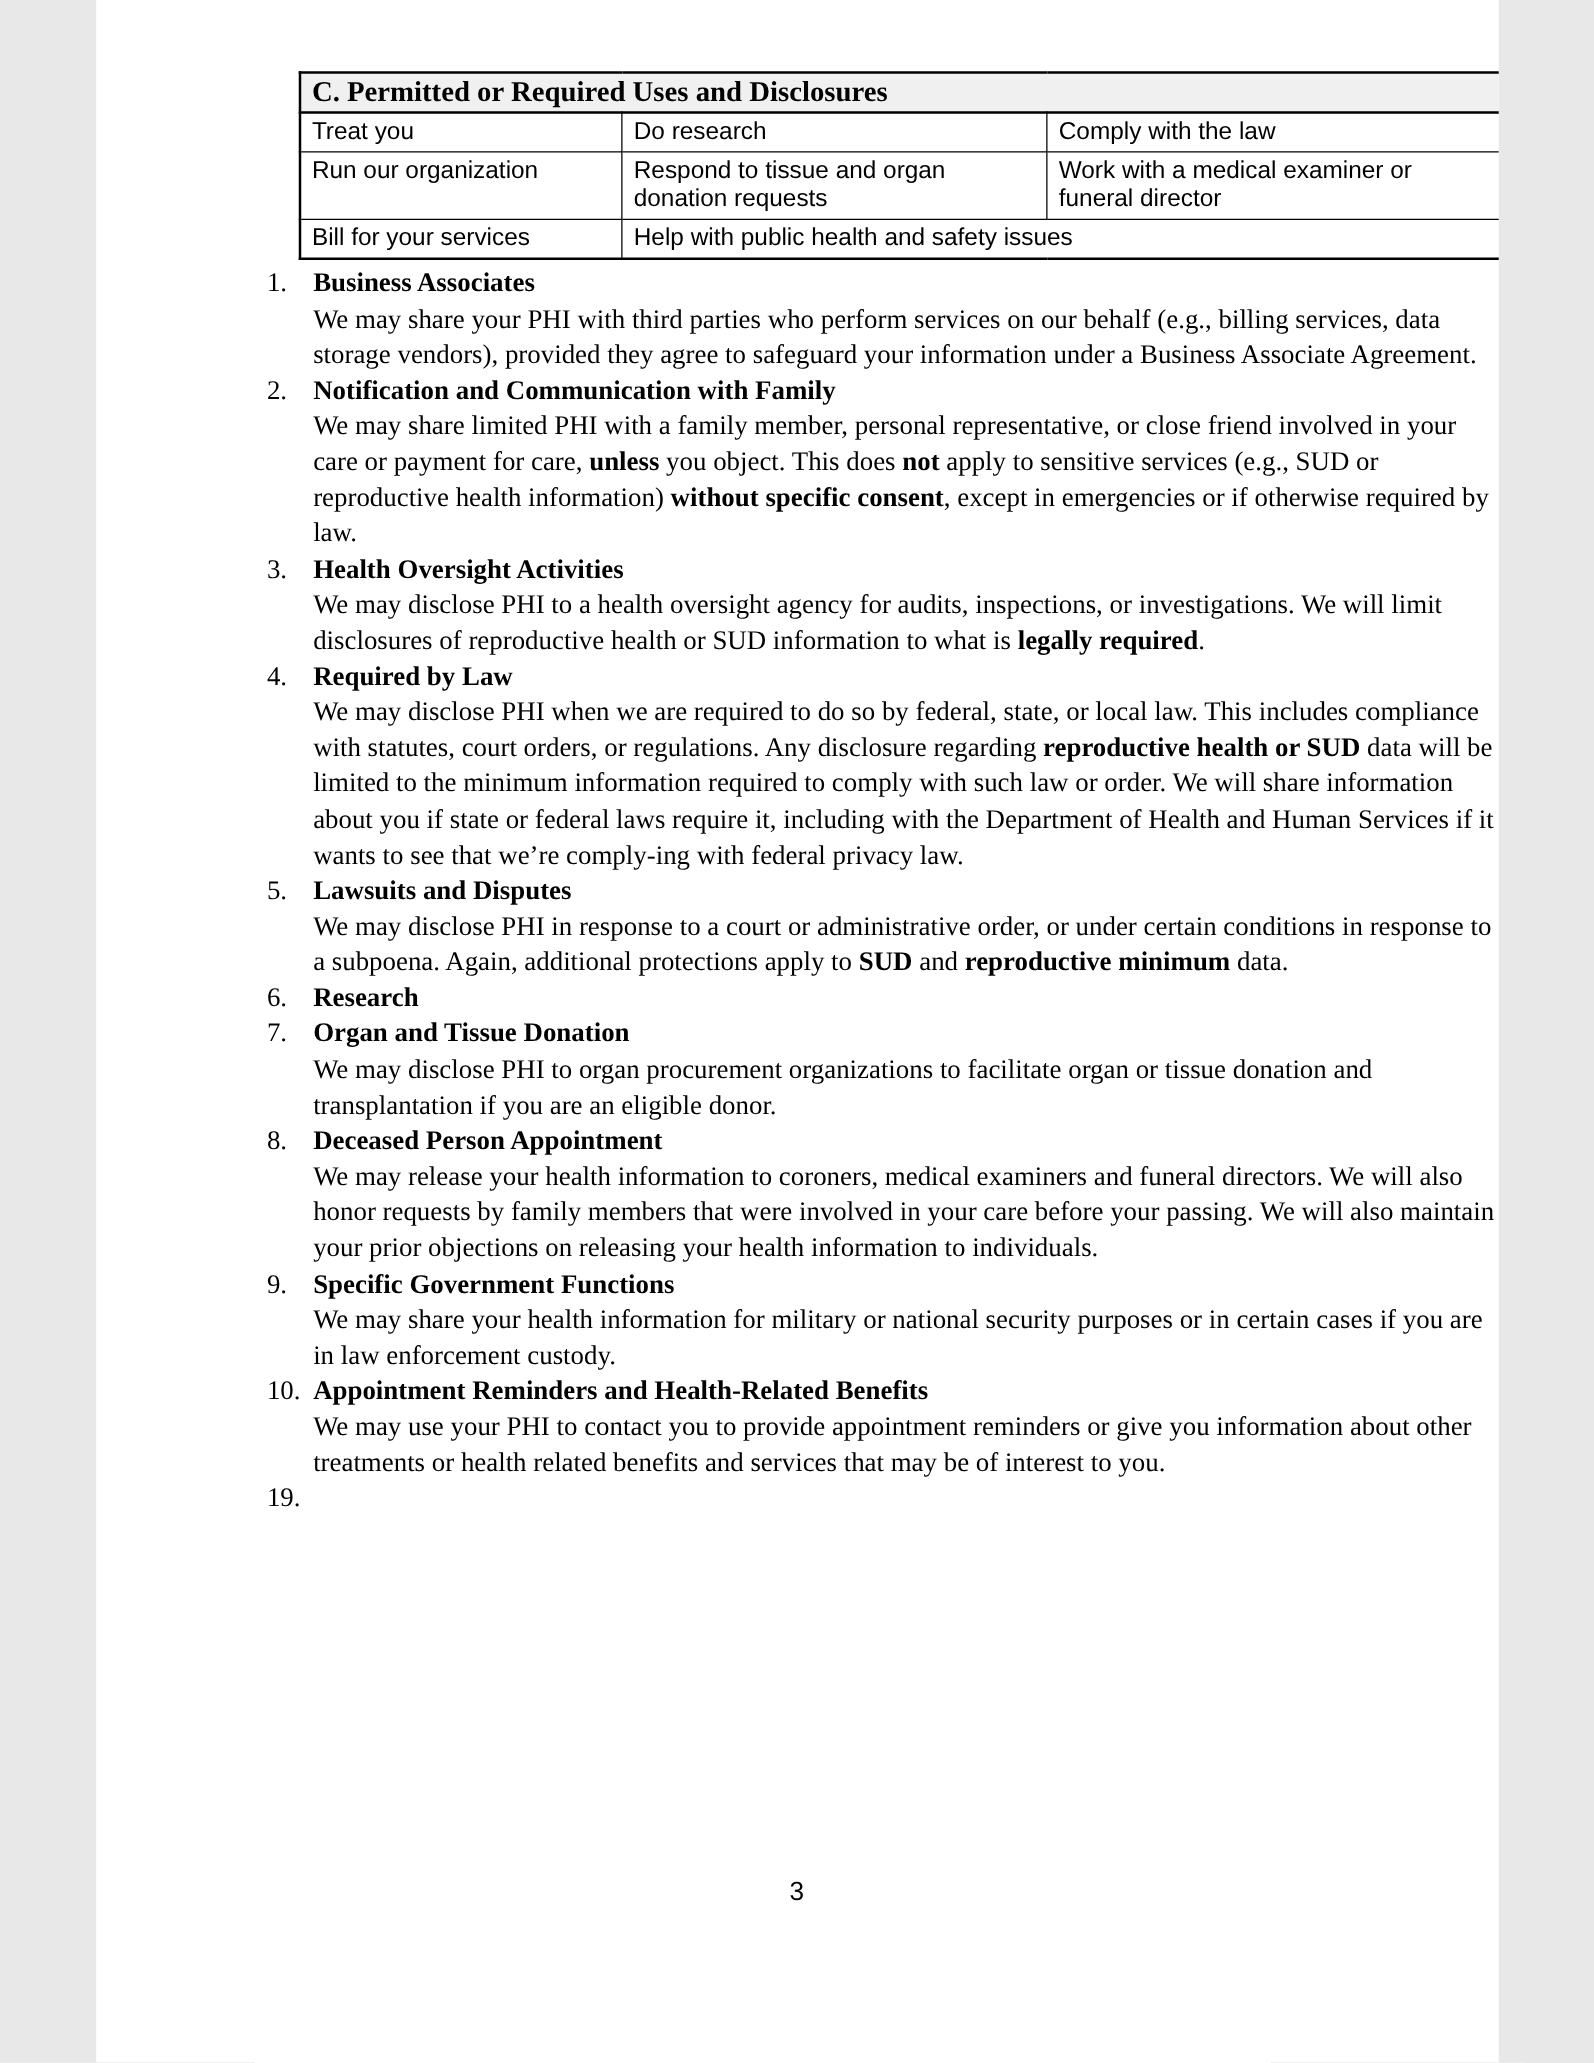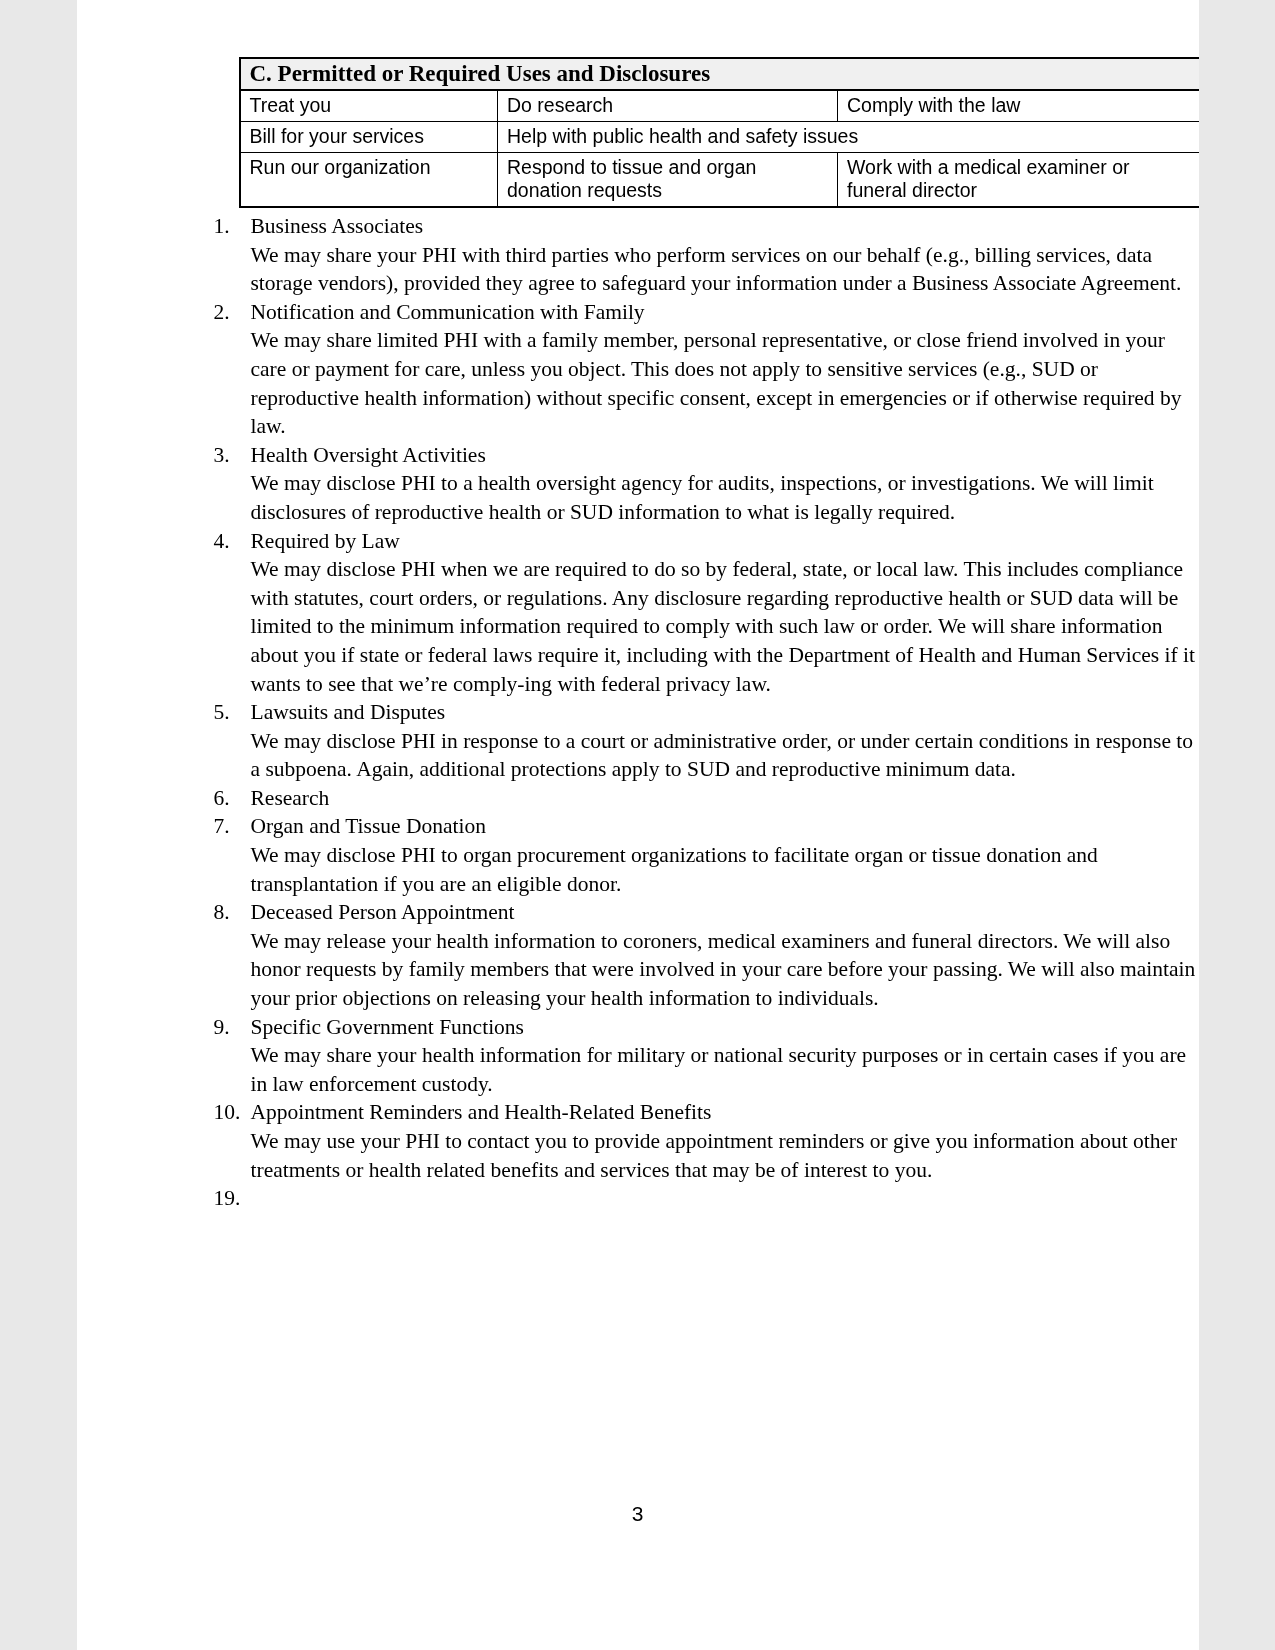--- a/index.html
+++ b/index.html
@@ -55,22 +55,22 @@
     list-style: none;
     font-size: 21.5px;
     line-height: 28.6px;
   }
   ol.disclosures li { display: flex; }
   ol.disclosures .num {
     flex: 0 0 37px;
     width: 37px;
   }
   ol.disclosures .item-content { flex: 1 1 auto; }
-  .item-title { font-weight: normal; }
-  .item-body b { font-weight: normal; }
+  .item-title { font-weight: bold; }
+  .item-body b { font-weight: bold; }
 
   
   .page-footer {
     position: absolute;
     top: 1502px;
     left: 0;
     width: 100%;
     text-align: center;
     font-family: "Liberation Sans", sans-serif;
     font-size: 21px;
@@ -92,27 +92,27 @@
         <th colspan="3">C. Permitted or Required Uses and Disclosures</th>
       </tr>
     </thead>
     <tbody id="table-body">
         <tr>
           <td>Treat you</td>
           <td>Do research</td>
           <td>Comply with the law</td>
         </tr>
         <tr>
-          <td>Bill for your services</td>
-          <td colspan="2">Help with public health and safety issues</td>
-        </tr>
-        <tr>
           <td>Run our organization</td>
           <td>Respond to tissue and organ donation requests</td>
           <td>Work with a medical examiner or funeral director</td>
+        </tr>
+        <tr>
+          <td>Bill for your services</td>
+          <td colspan="2">Help with public health and safety issues</td>
         </tr>
       </tbody>
   </table>
 
   <ol class="disclosures" id="disclosures-list">
       <li>
     <span class="num">1.</span>
     <div class="item-content">
       <div class="item-title">Business Associates</div>
       <div class="item-body">We may share your PHI with third parties who perform services on our behalf (e.g., billing services, data storage vendors), provided they agree to safeguard your information under a Business Associate Agreement.</div>

